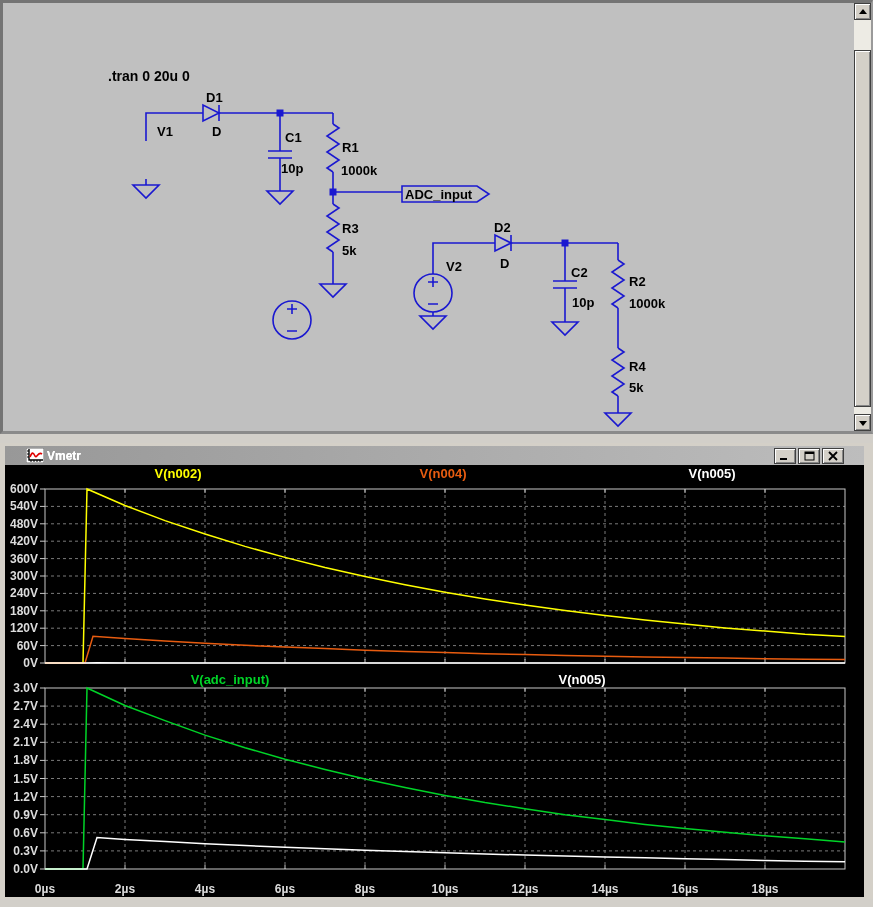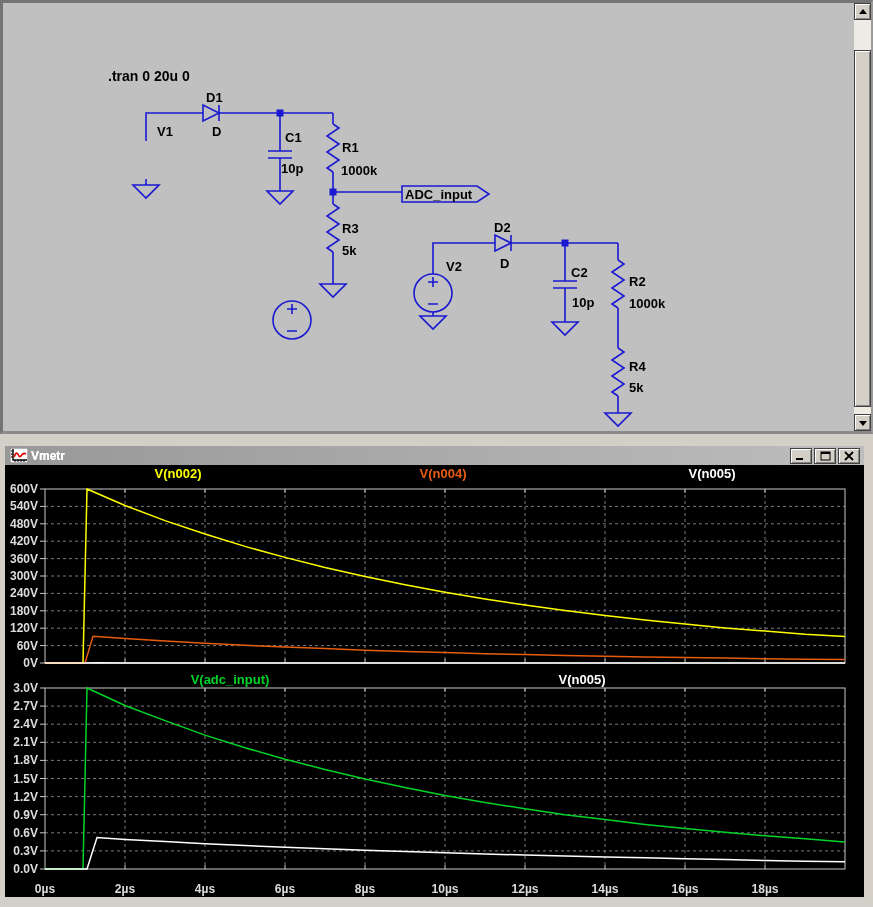--- a/index.html
+++ b/index.html
@@ -40,21 +40,21 @@
   .plot-window{
     position:absolute;left:0;top:443px;width:873px;height:456px;
     box-sizing:border-box;background:#d4d0c8;
     border-top:3px solid #d4d0c8;border-left:5px solid #d4d0c8;
     border-right:9px solid #d4d0c8;border-bottom:2px solid #d4d0c8;
     box-shadow:inset 1px 1px 0 #f2f0ec, inset -1px -1px 0 #808080;
   }
   .titlebar{
     height:19px;display:flex;align-items:center;
     background:linear-gradient(90deg,#989898,#bdbdbd);
-    padding:0 4px;
+    padding:0 20px;
   }
   .title-icon{width:18px;height:15px;margin:0 3px 0 1px;flex:0 0 auto;}
   .title-text{color:#ffffff;font:bold 12px "Liberation Sans",sans-serif;flex:1 1 auto;
     text-shadow:0 0 0 #fff;}
   .tbtn{width:22px;height:16px;background:#d4d0c8;border:1px solid #404040;
     box-sizing:border-box;margin-left:2px;position:relative;
     box-shadow:inset 1px 1px 0 #ffffff, inset -1px -1px 0 #868686;
     display:flex;align-items:center;justify-content:center;}
   .plot-client{position:relative;background:#000;height:432px;overflow:hidden;}
   .wave-label{font:bold 12px "Liberation Sans",sans-serif;}

